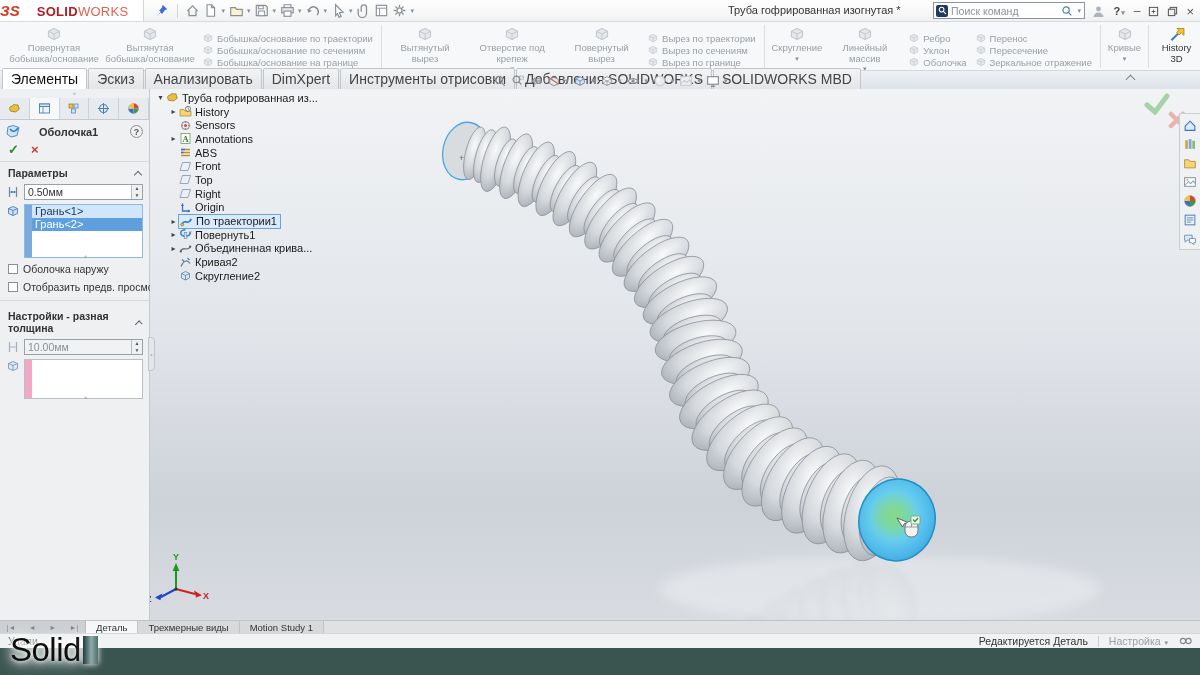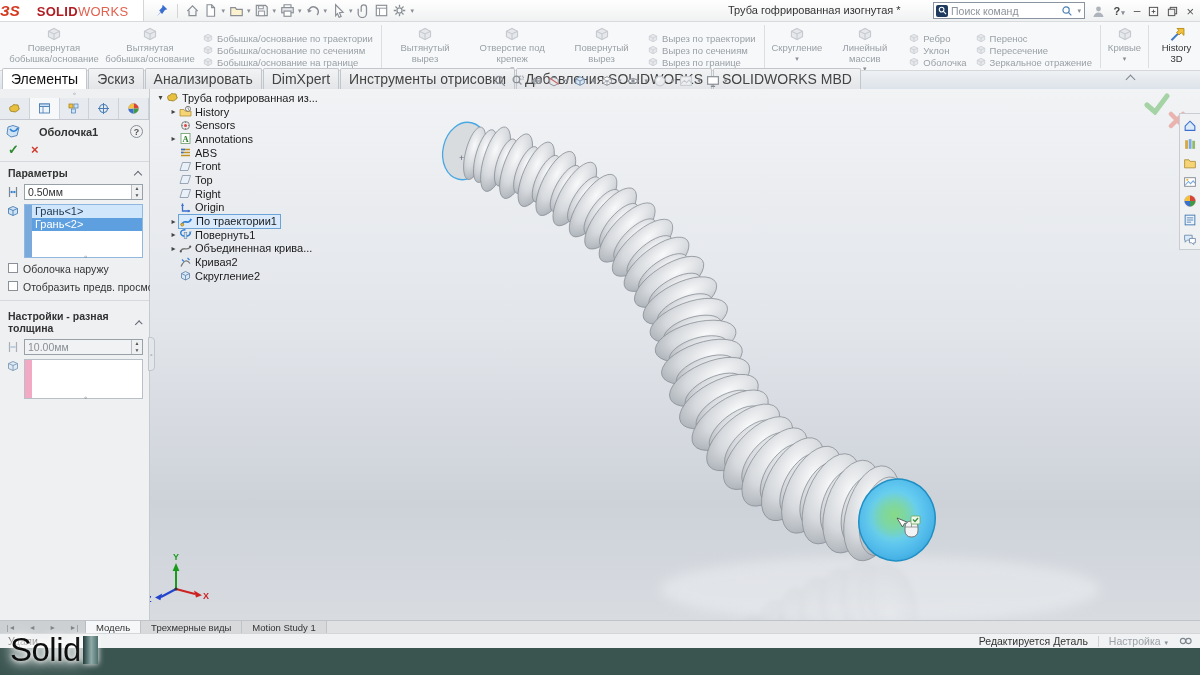--- a/index.html
+++ b/index.html
@@ -62,21 +62,21 @@
   .listrow{display:flex;padding:2px 6px;gap:4px;align-items:flex-start}
   .facebox{flex:1;position:relative;border:1px solid #8fb7e0;background:#fff;height:54px;display:flex}
   .facebox.pink{border-color:#b9bfc6;height:40px}
   .facebox .strip{width:7px;background:#7aa9dc;flex:none}
   .facebox.pink .strip{background:#f2a9c4}
   .facebox .items{flex:1;display:flex;flex-direction:column}
   .face-item{font-size:11px;padding:0 3px;height:13px;line-height:13px;white-space:nowrap}
   .face-item.norm{background:#cfe6fb;color:#223a55}
   .face-item.sel{background:#5e9fe0;color:#fff}
   .rsz{position:absolute;bottom:-4px;left:50%;color:#888;font-size:7px}
-  .chkrow{display:flex;align-items:flex-start;gap:5px;padding:3px 8px;white-space:nowrap}
+  .chkrow{display:flex;align-items:center;gap:5px;padding:3px 8px;white-space:nowrap}
   .chk{width:10px;height:10px;border:1px solid #8a9096;background:#fff;flex:none}
   .pm-splitter{position:absolute;right:-6px;top:248px;width:7px;height:34px;background:#e3e7ec;border:1px solid #c0c5cc;border-radius:0 4px 4px 0;z-index:5;display:flex;align-items:center;justify-content:center;font-size:6px;color:#889}
   
   .gfx{flex:1;position:relative;overflow:hidden}
   .gfx svg.scene{position:absolute;inset:0}
   .tree{position:absolute;left:5px;top:2px;font-size:11px;color:#1a1a1a;z-index:6}
   .trow{display:flex;align-items:center;height:13.7px;white-space:nowrap}
   .trow.child{padding-left:13px}
   .tarrow{width:11px;font-size:8px;color:#444;text-align:center;flex:none}
   .tree .ic{width:14px;margin-right:3px;flex:none}
@@ -984,21 +984,21 @@
 </div>
 
 <div class="modelbar">
   <span class="nav-btns">
     <span>|◄</span>
       <span>◄</span>
       <span>►</span>
       <span>►|</span>
   </span>
   <span id="modelTabs" style="display:flex;align-items:stretch">
-      <span class="mtab active">Модель</span>
+      <span class="mtab active">Деталь</span>
       <span class="mtab">Трехмерные виды</span>
       <span class="mtab">Motion Study 1</span>
     </span>
 </div>
 <div class="statusbar">
   <span>Удали</span>
   <span class="sb-right">
     <span class="sb-edit">Редактируется Деталь</span>
     <span class="sb-sep"></span>
     <span class="sb-config"><span>Настройка</span> <span class="dd">▾</span></span>

